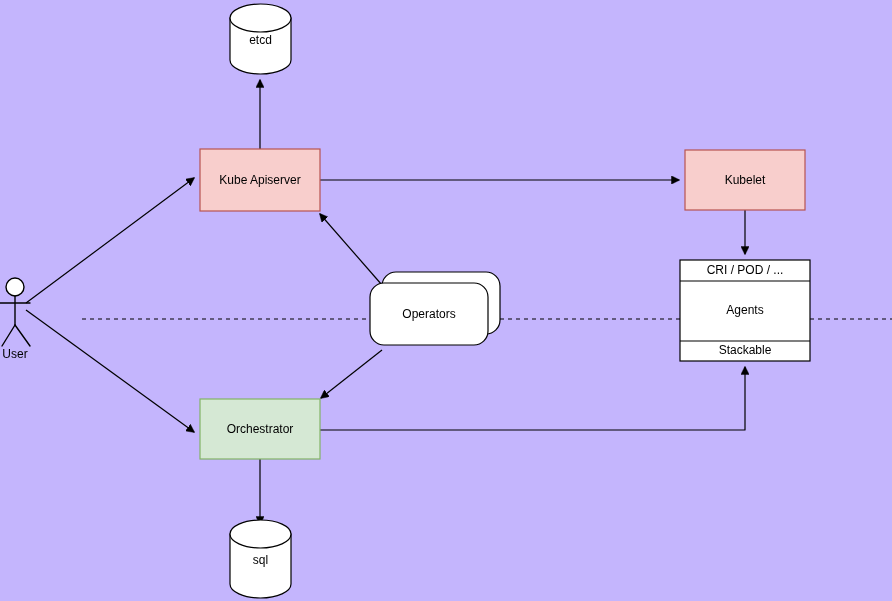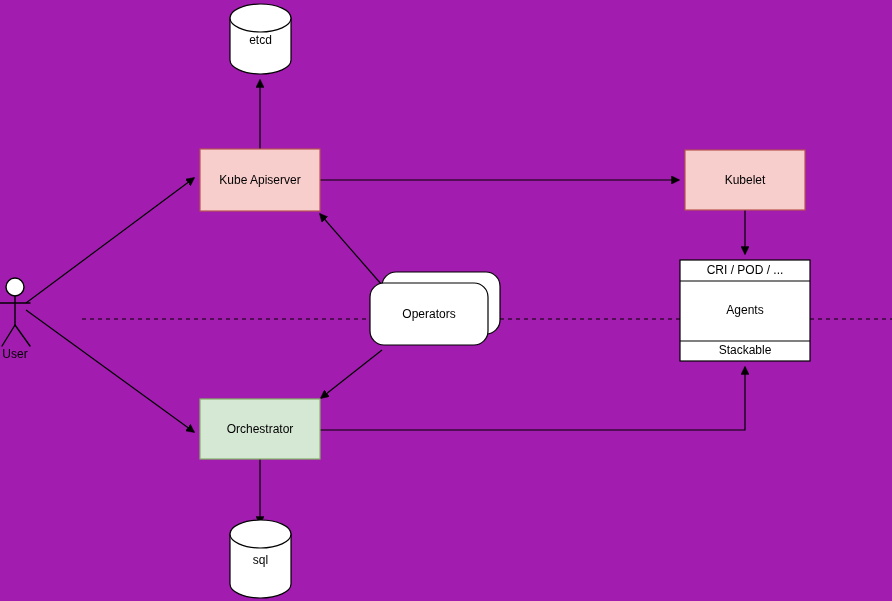--- a/index.html
+++ b/index.html
@@ -10,21 +10,21 @@
   body {
     width: 892px;
     height: 601px;
     font-family: "Liberation Sans", sans-serif;
     overflow: hidden;
   }
   #canvas {
     position: relative;
     width: 892px;
     height: 601px;
-    background: #a21caf;
+    background: #c4b5fd;
   }
   svg.diagram {
     display: block;
     width: 892px;
     height: 601px;
   }
   .shape-stroke {
     fill: none;
     stroke: #000000;
     stroke-width: 1.2;

